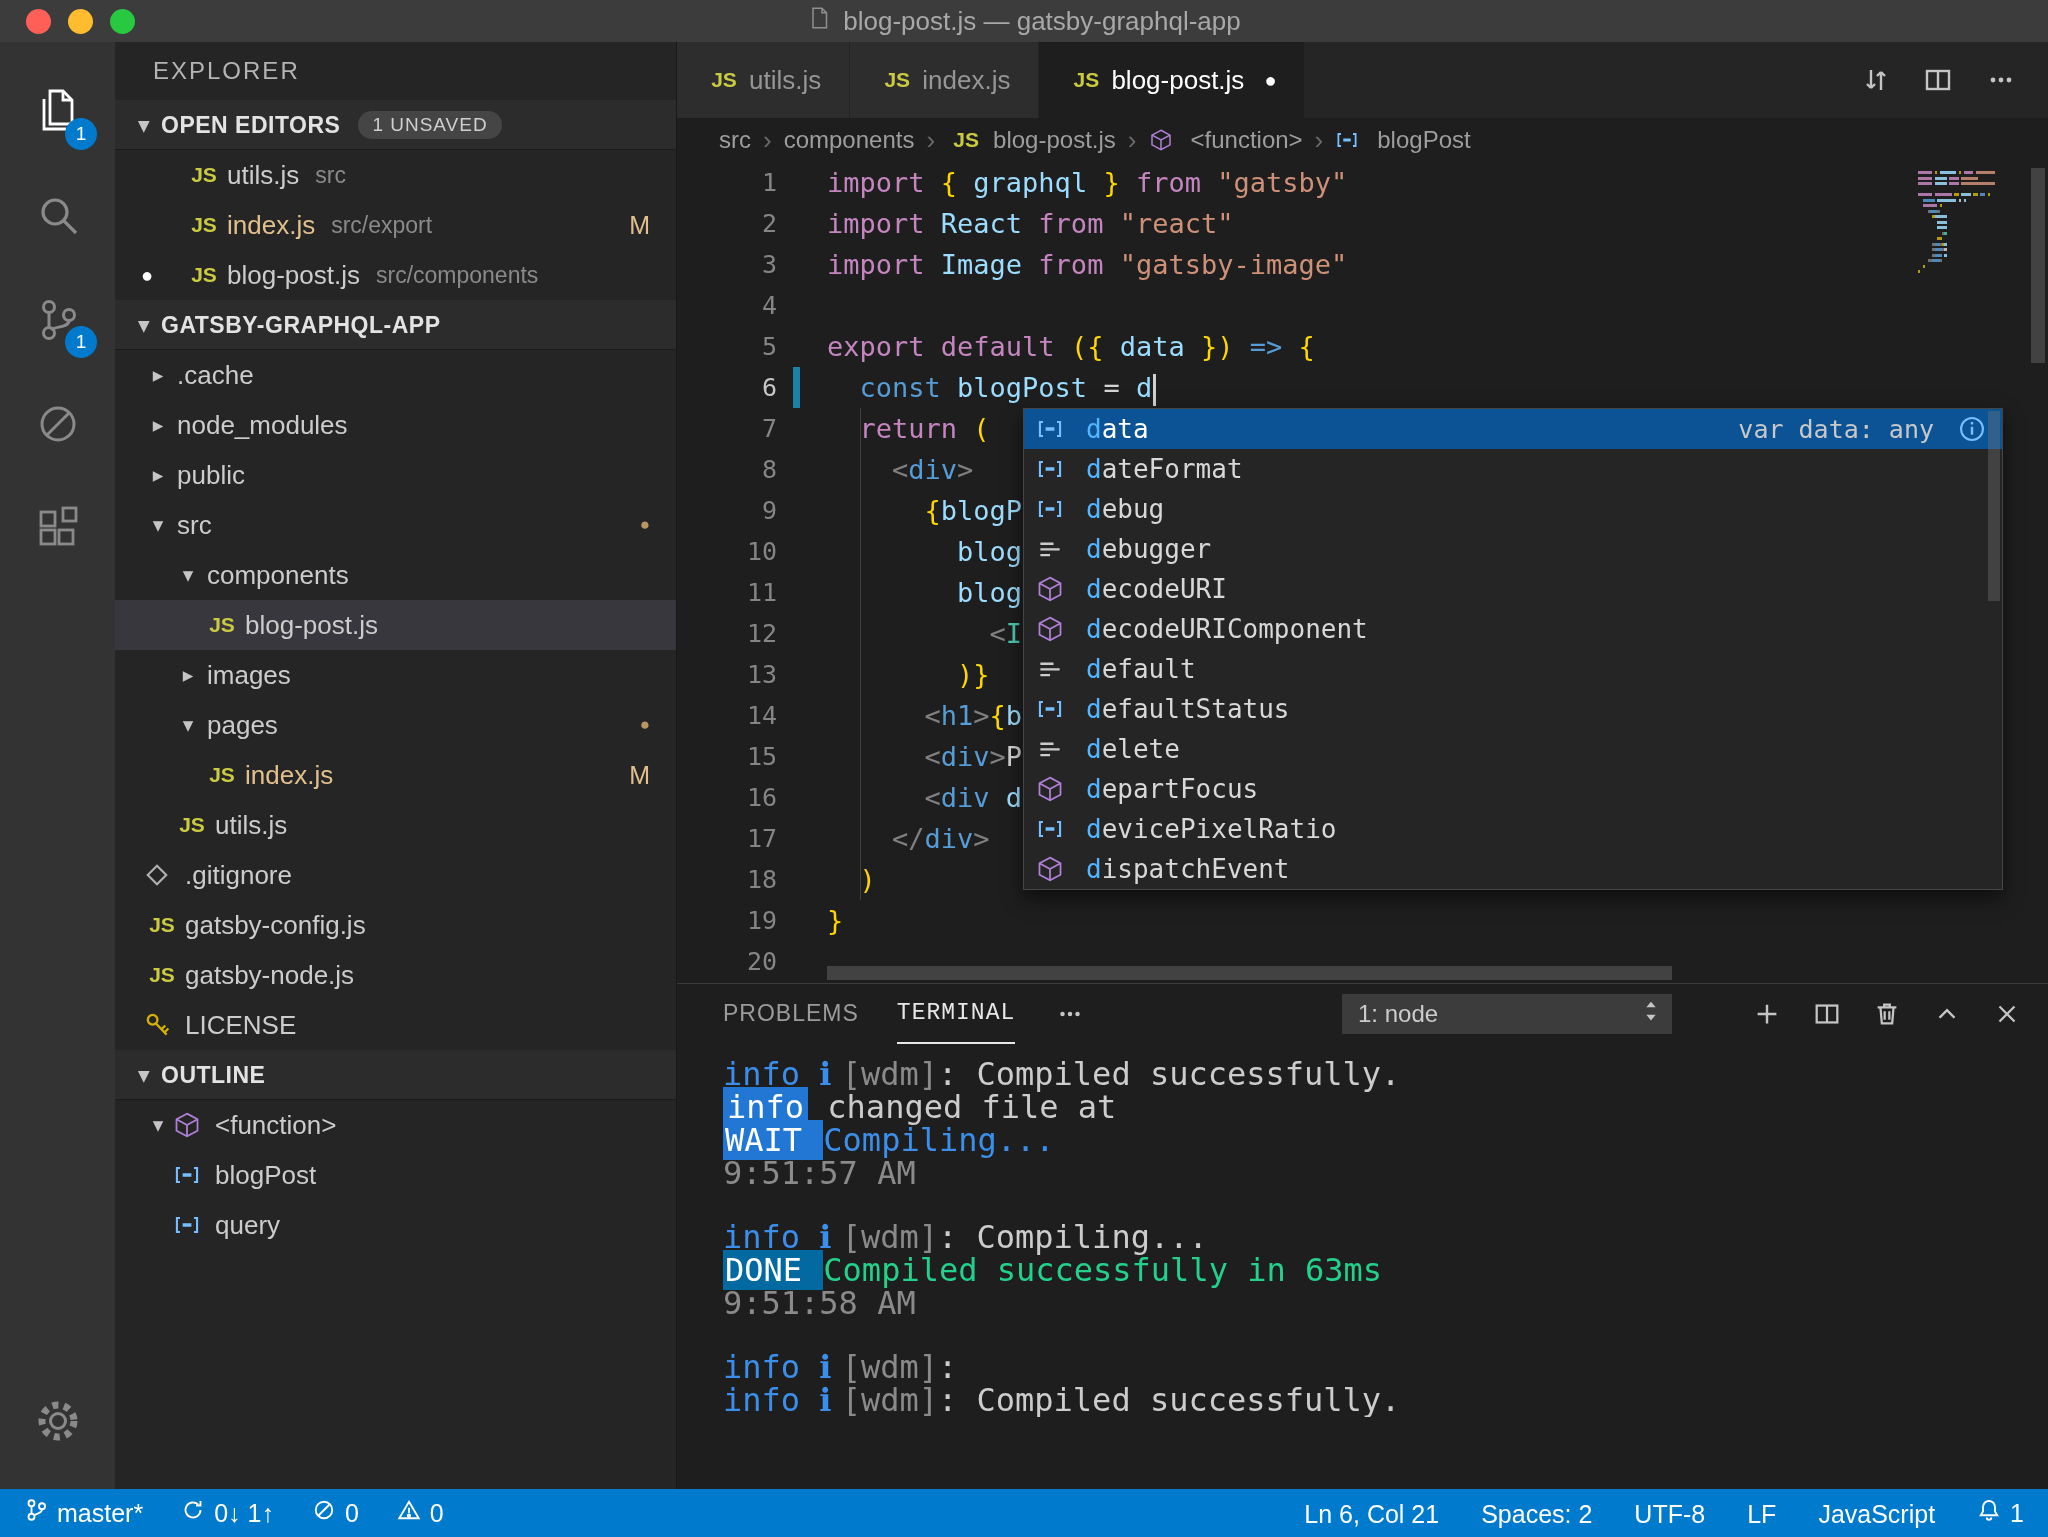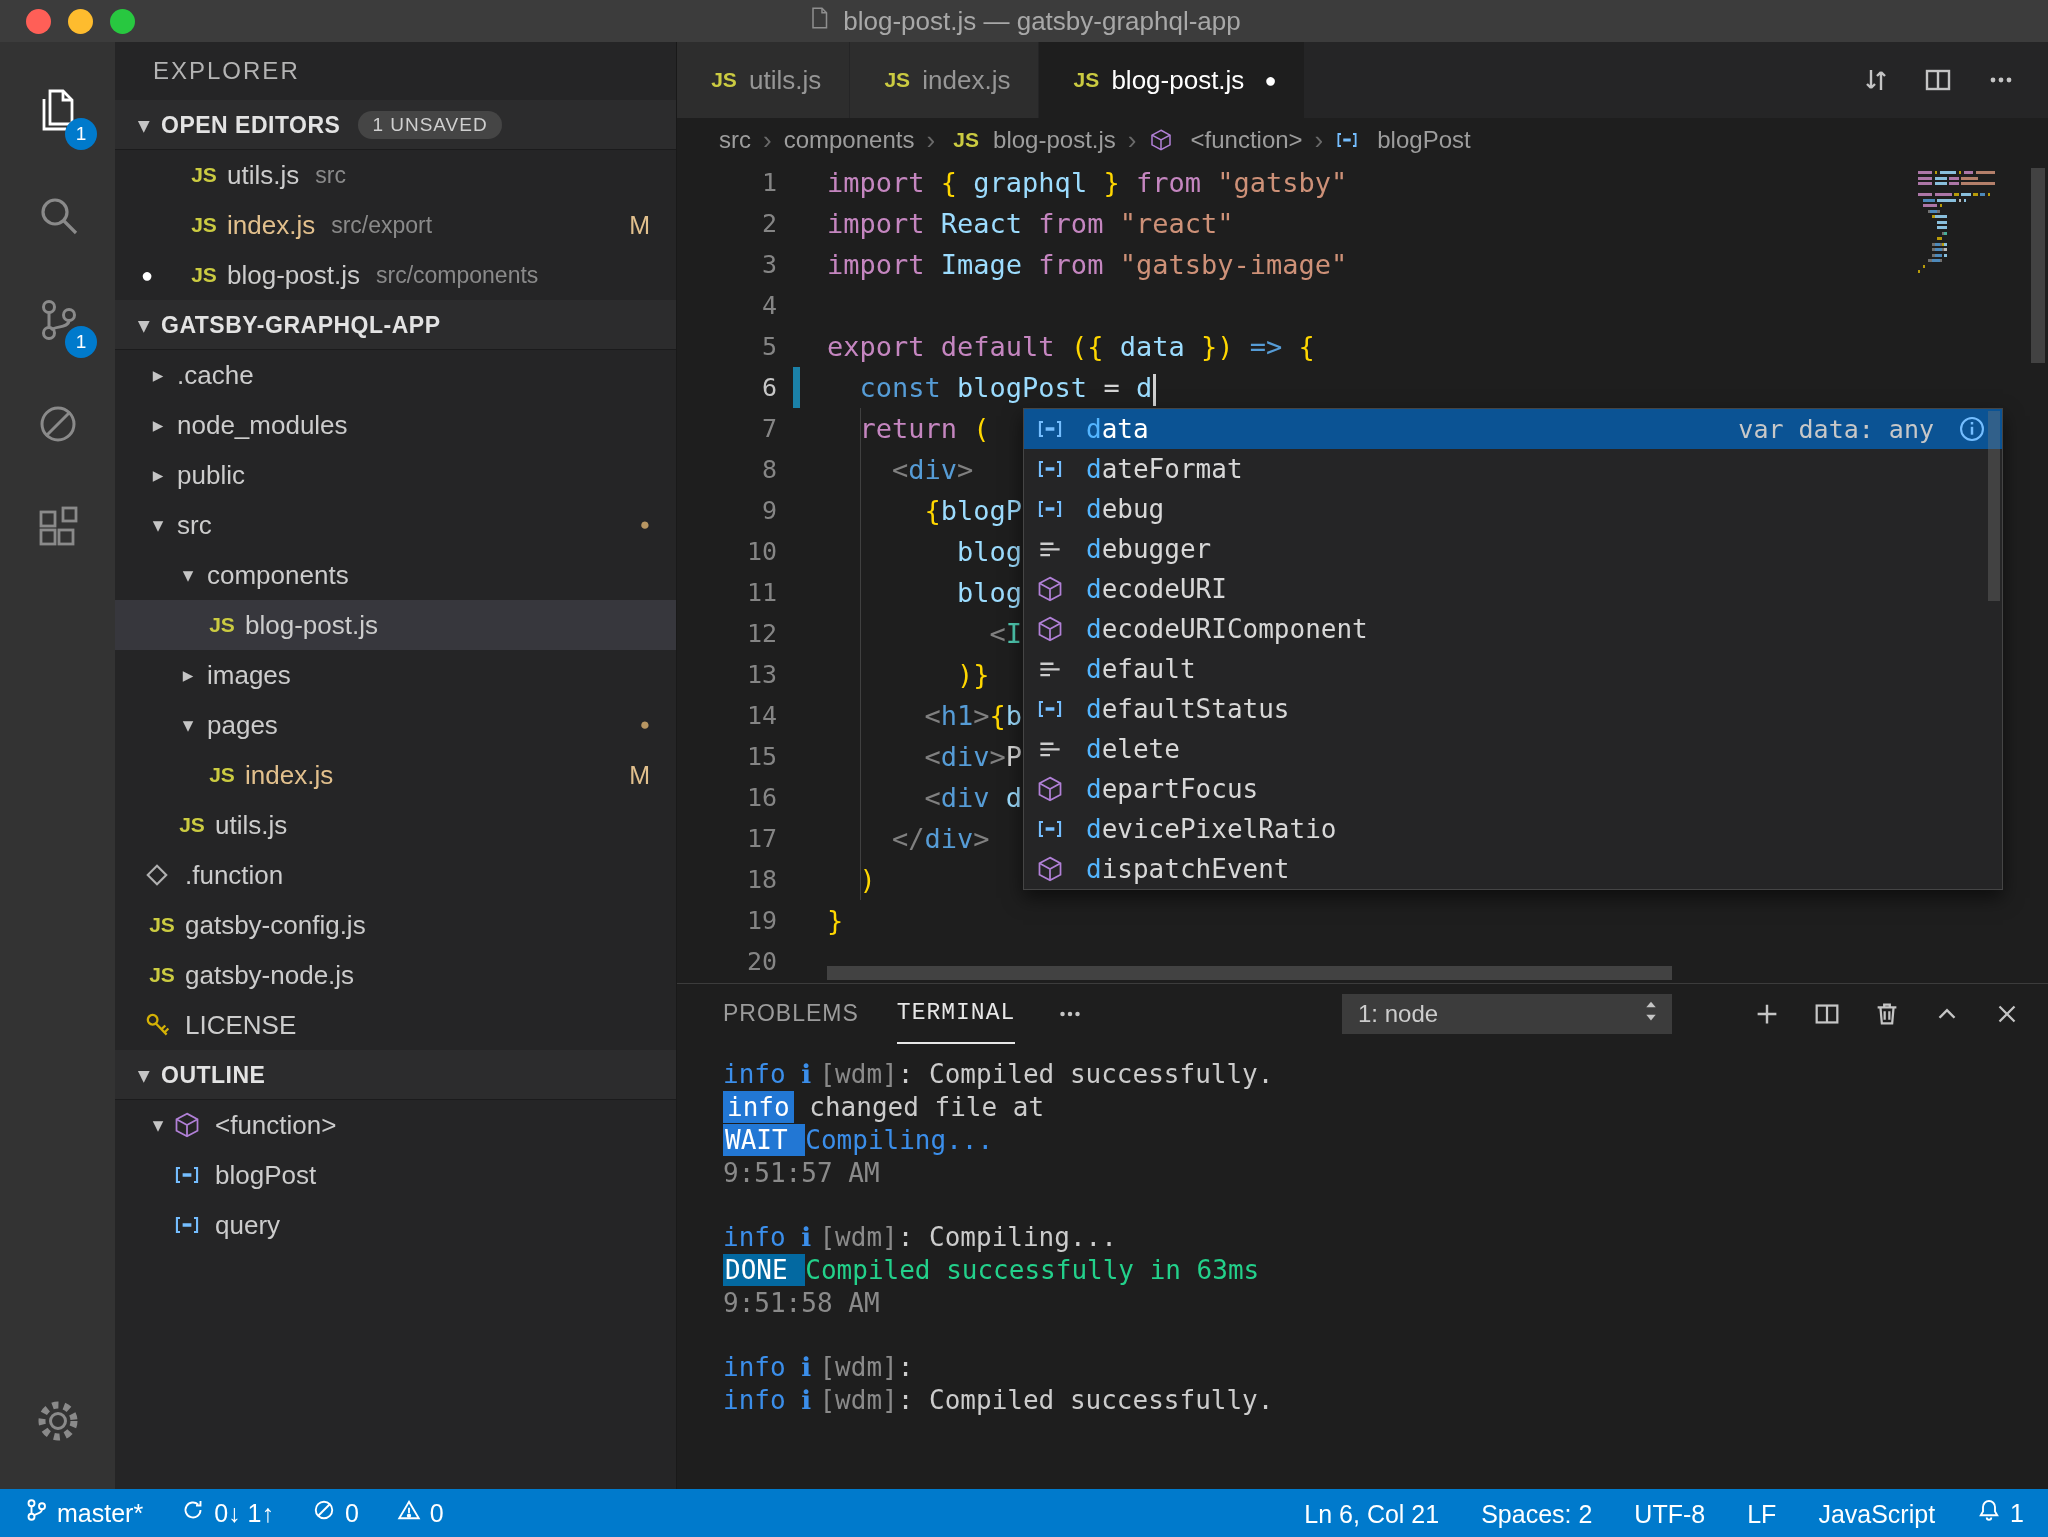--- a/index.html
+++ b/index.html
@@ -87,21 +87,21 @@
   .s-scroll { position:absolute; right:2px; top:2px; width:12px; height:190px; background:rgba(121,121,121,.35); }
 
   
   .panel { height:506px; background:#1e1e1e; border-top:1px solid #3c3c3c; display:flex; flex-direction:column; }
   .panel-header { height:60px; display:flex; align-items:center; padding:0 26px 0 46px; gap:38px; flex:none; }
   .p-tab { height:100%; display:flex; align-items:center; font-size:23px; letter-spacing:1px; color:#9b9b9b; border-bottom:2px solid transparent; cursor:pointer; }
   .p-tab.active { color:#e7e7e7; border-bottom-color:#e7e7e7;font-family:Liberation Mono, monospace; }
   .p-select { margin-left:auto; display:flex; align-items:center; background:#3c3c3c; height:40px; min-width:330px; padding:0 10px 0 16px; color:#cccccc; font-size:24px; cursor:pointer; }
   .p-select .sel-label { flex:1; }
   .panel-actions { display:flex; align-items:center; gap:30px; margin-left:42px; }
-  .terminal { padding:14px 0 0 46px; font-family:"DejaVu Sans Mono", monospace; font-size:26px; line-height:33px; color:#cccccc; overflow:hidden; }
+  .terminal { padding:14px 0 0 46px; font-family:"DejaVu Sans Mono", monospace; font-size:32px; line-height:33px; color:#cccccc; overflow:hidden; }
   .t-blank { height:31px; }
   .tk2-b{color:#3b8eea} .tk2-g{color:#8a8a8a} .tk2-w{color:#cccccc} .tk2-gr{color:#23d18b}
   .tk2-i{color:#3b8eea; font-family:"DejaVu Sans",sans-serif;}
   .tk2-bw{background:#2277d4;color:#ffffff;padding:1px 2px;}
   .tk2-bd{background:#0369a1;color:#ffffff;padding:1px 2px;margin-top:32px;}
   .tk2-bi{background:#2277d4;color:#ffffff;padding:1px 4px;}
 
   
   .statusbar { position:absolute; bottom:0; left:0; right:0; height:48px; background:#007acc; color:#ffffff; display:flex; align-items:center; font-size:25px; padding:0 24px; }
   .sb-left { display:flex; align-items:center; gap:38px; }
@@ -248,21 +248,21 @@
             <span class="git-m">M</span>
           </div>
           <div class="row tree-row" style="padding-left: 58px;">
             <span class="js-ic">JS</span>
             <span class="f-label">utils.js</span>
           </div>
           <div class="row tree-row" style="padding-left: 28px;">
             <svg class="tree-svg" viewBox="0 0 32 32">
               <rect x="8.5" y="8.5" width="15" height="15" transform="rotate(45 16 16)" fill="none" stroke="#b0b0b0" stroke-width="2.4"></rect>
             </svg>
-            <span class="f-label">.function</span>
+            <span class="f-label">.gitignore</span>
           </div>
           <div class="row tree-row" style="padding-left: 28px;">
             <span class="js-ic">JS</span>
             <span class="f-label">gatsby-config.js</span>
           </div>
           <div class="row tree-row" style="padding-left: 28px;">
             <span class="js-ic">JS</span>
             <span class="f-label">gatsby-node.js</span>
           </div>
           <div class="row tree-row" style="padding-left: 28px;">

